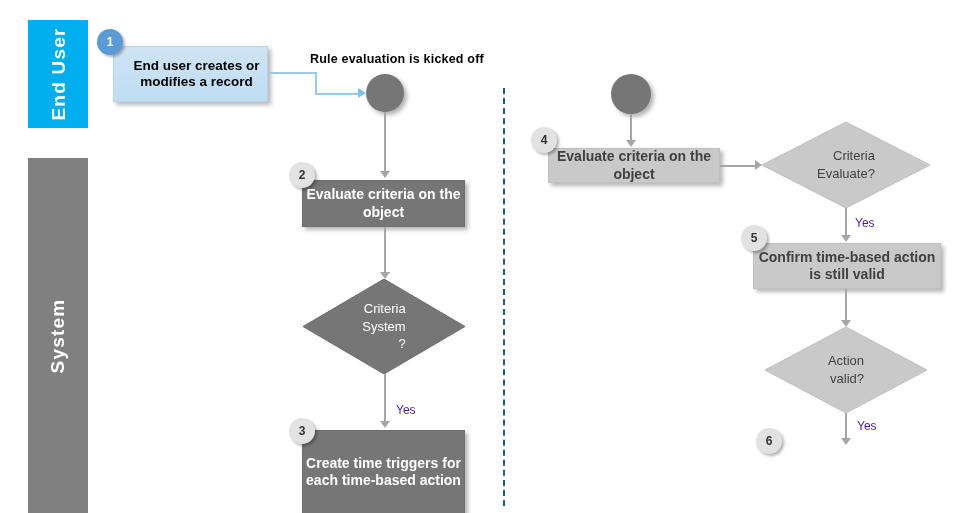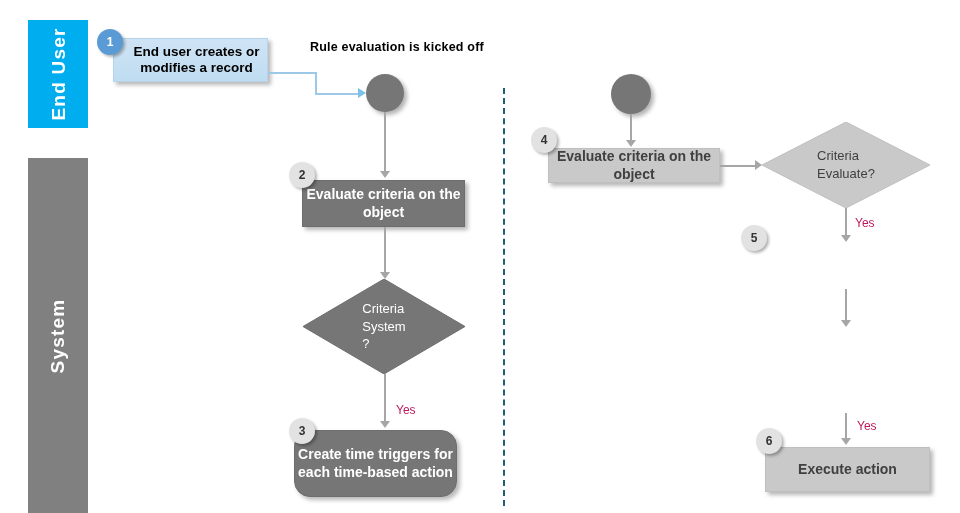--- a/index.html
+++ b/index.html
@@ -44,21 +44,21 @@
 
   
   .col-header {
     position: absolute;
     font-size: 12.5px;
     font-weight: bold;
     color: #000000;
     white-space: nowrap;
     letter-spacing: 0.2px;
   }
-  #header-left  { left: 310px; top: 40px; }
+  #header-left  { left: 310px; top: 52px; }
   #header-right { left: 556px; top: 40px; }
 
   
   #divider {
     position: absolute;
     left: 503px; top: 88px;
     width: 0; height: 418px;
     border-left: 2px dashed #1F5E73;
   }
 
@@ -86,41 +86,41 @@
     font-size: 14px;
     border: 1px solid #BFBFBF;
   }
   .box.callout {
     background: linear-gradient(180deg,#CFE4F5 0%, #BFDCF1 100%);
     color: #000000;
     font-size: 13.5px;
     border: 1px solid #B7D4EA;
   }
 
-  #box-1 { left: 113px; top: 38px;  width: 155px; height: 44px; padding-left: 12px; }
+  #box-1 { left: 113px; top: 46px;  width: 155px; height: 56px; padding-left: 12px; }
   #box-2 { left: 302px; top: 180px; width: 163px; height: 47px; }
-  #box-3 { left: 294px; top: 430px; width: 163px; height: 67px; border-radius: 16px; }
+  #box-3 { left: 302px; top: 430px; width: 163px; height: 84px; }
   #box-4 { left: 548px; top: 148px; width: 172px; height: 35px; }
   #box-5 { left: 753px; top: 243px; width: 188px; height: 46px; }
   #box-6 { left: 765px; top: 447px; width: 165px; height: 45px; }
 
   
   .diamond-wrap {
     position: absolute;
     display: flex;
     align-items: center;
     justify-content: center;
   }
   .diamond-shape {
     position: absolute;
     left: 0; top: 0; width: 100%; height: 100%;
   }
   .diamond-text {
     position: relative;
-    text-align: left;
+    text-align: right;
     line-height: 1.35;
     font-size: 13px;
     z-index: 2;
   }
   .diamond-wrap.dark .diamond-text  { color: #ffffff; }
   .diamond-wrap.light .diamond-text { color: #404040; }
 
   #diamond-left  { left: 303px; top: 279px; width: 162px; height: 95px; }
   #diamond-right-1 { left: 762px; top: 122px; width: 168px; height: 86px; }
   #diamond-right-2 { left: 765px; top: 327px; width: 162px; height: 86px; }
@@ -188,21 +188,21 @@
     width: 0; height: 0;
     border-top: 5px solid transparent;
     border-bottom: 5px solid transparent;
     border-left: 8px solid #7FC0E8;
   }
 
   
   .edge-label {
     position: absolute;
     font-size: 12px;
-    color: #be185d;
+    color: #4c1d95;
     white-space: nowrap;
   }
 </style>
 </head>
 <body>
 
 <div id="canvas">
 
   <div class="lane" id="lane-enduser">
     <span class="lane-label">End User</span>
@@ -270,26 +270,35 @@
     <div class="diamond-text">
       <div>Criteria</div>
       <div>Evaluate?</div>
     </div>
   </div>
 
   <div class="conn v" style="left:845px; top:208px; height:28px;"></div>
   <div class="arrow-down" style="left:841px; top:235px;"></div>
   <div class="edge-label" style="left:855px; top:216px;">Yes</div>
 
+  <div class="box light" id="box-5">Confirm time-based action is still valid</div>
   <div class="badge grey" id="badge-5">5</div>
 
   <div class="conn v" style="left:845px; top:289px; height:32px;"></div>
   <div class="arrow-down" style="left:841px; top:320px;"></div>
 
+  <div class="diamond-wrap light" id="diamond-right-2">
+    <svg class="diamond-shape" viewBox="0 0 162 86" preserveAspectRatio="none">
+      <polygon points="81,0 162,43 81,86 0,43" fill="#C9C9C9" stroke="#BFBFBF" stroke-width="1"></polygon>
+    </svg>
+    <div class="diamond-text">
+      <div>Action</div>
+      <div>valid?</div>
+    </div>
+  </div>
 
   <div class="conn v" style="left:845px; top:413px; height:26px;"></div>
   <div class="arrow-down" style="left:841px; top:438px;"></div>
   <div class="edge-label" style="left:857px; top:419px;">Yes</div>
 
-  <div class="box light" id="box-6">Execute action</div>
   <div class="badge grey" id="badge-6">6</div>
 
 </div>
 
 </body></html>

